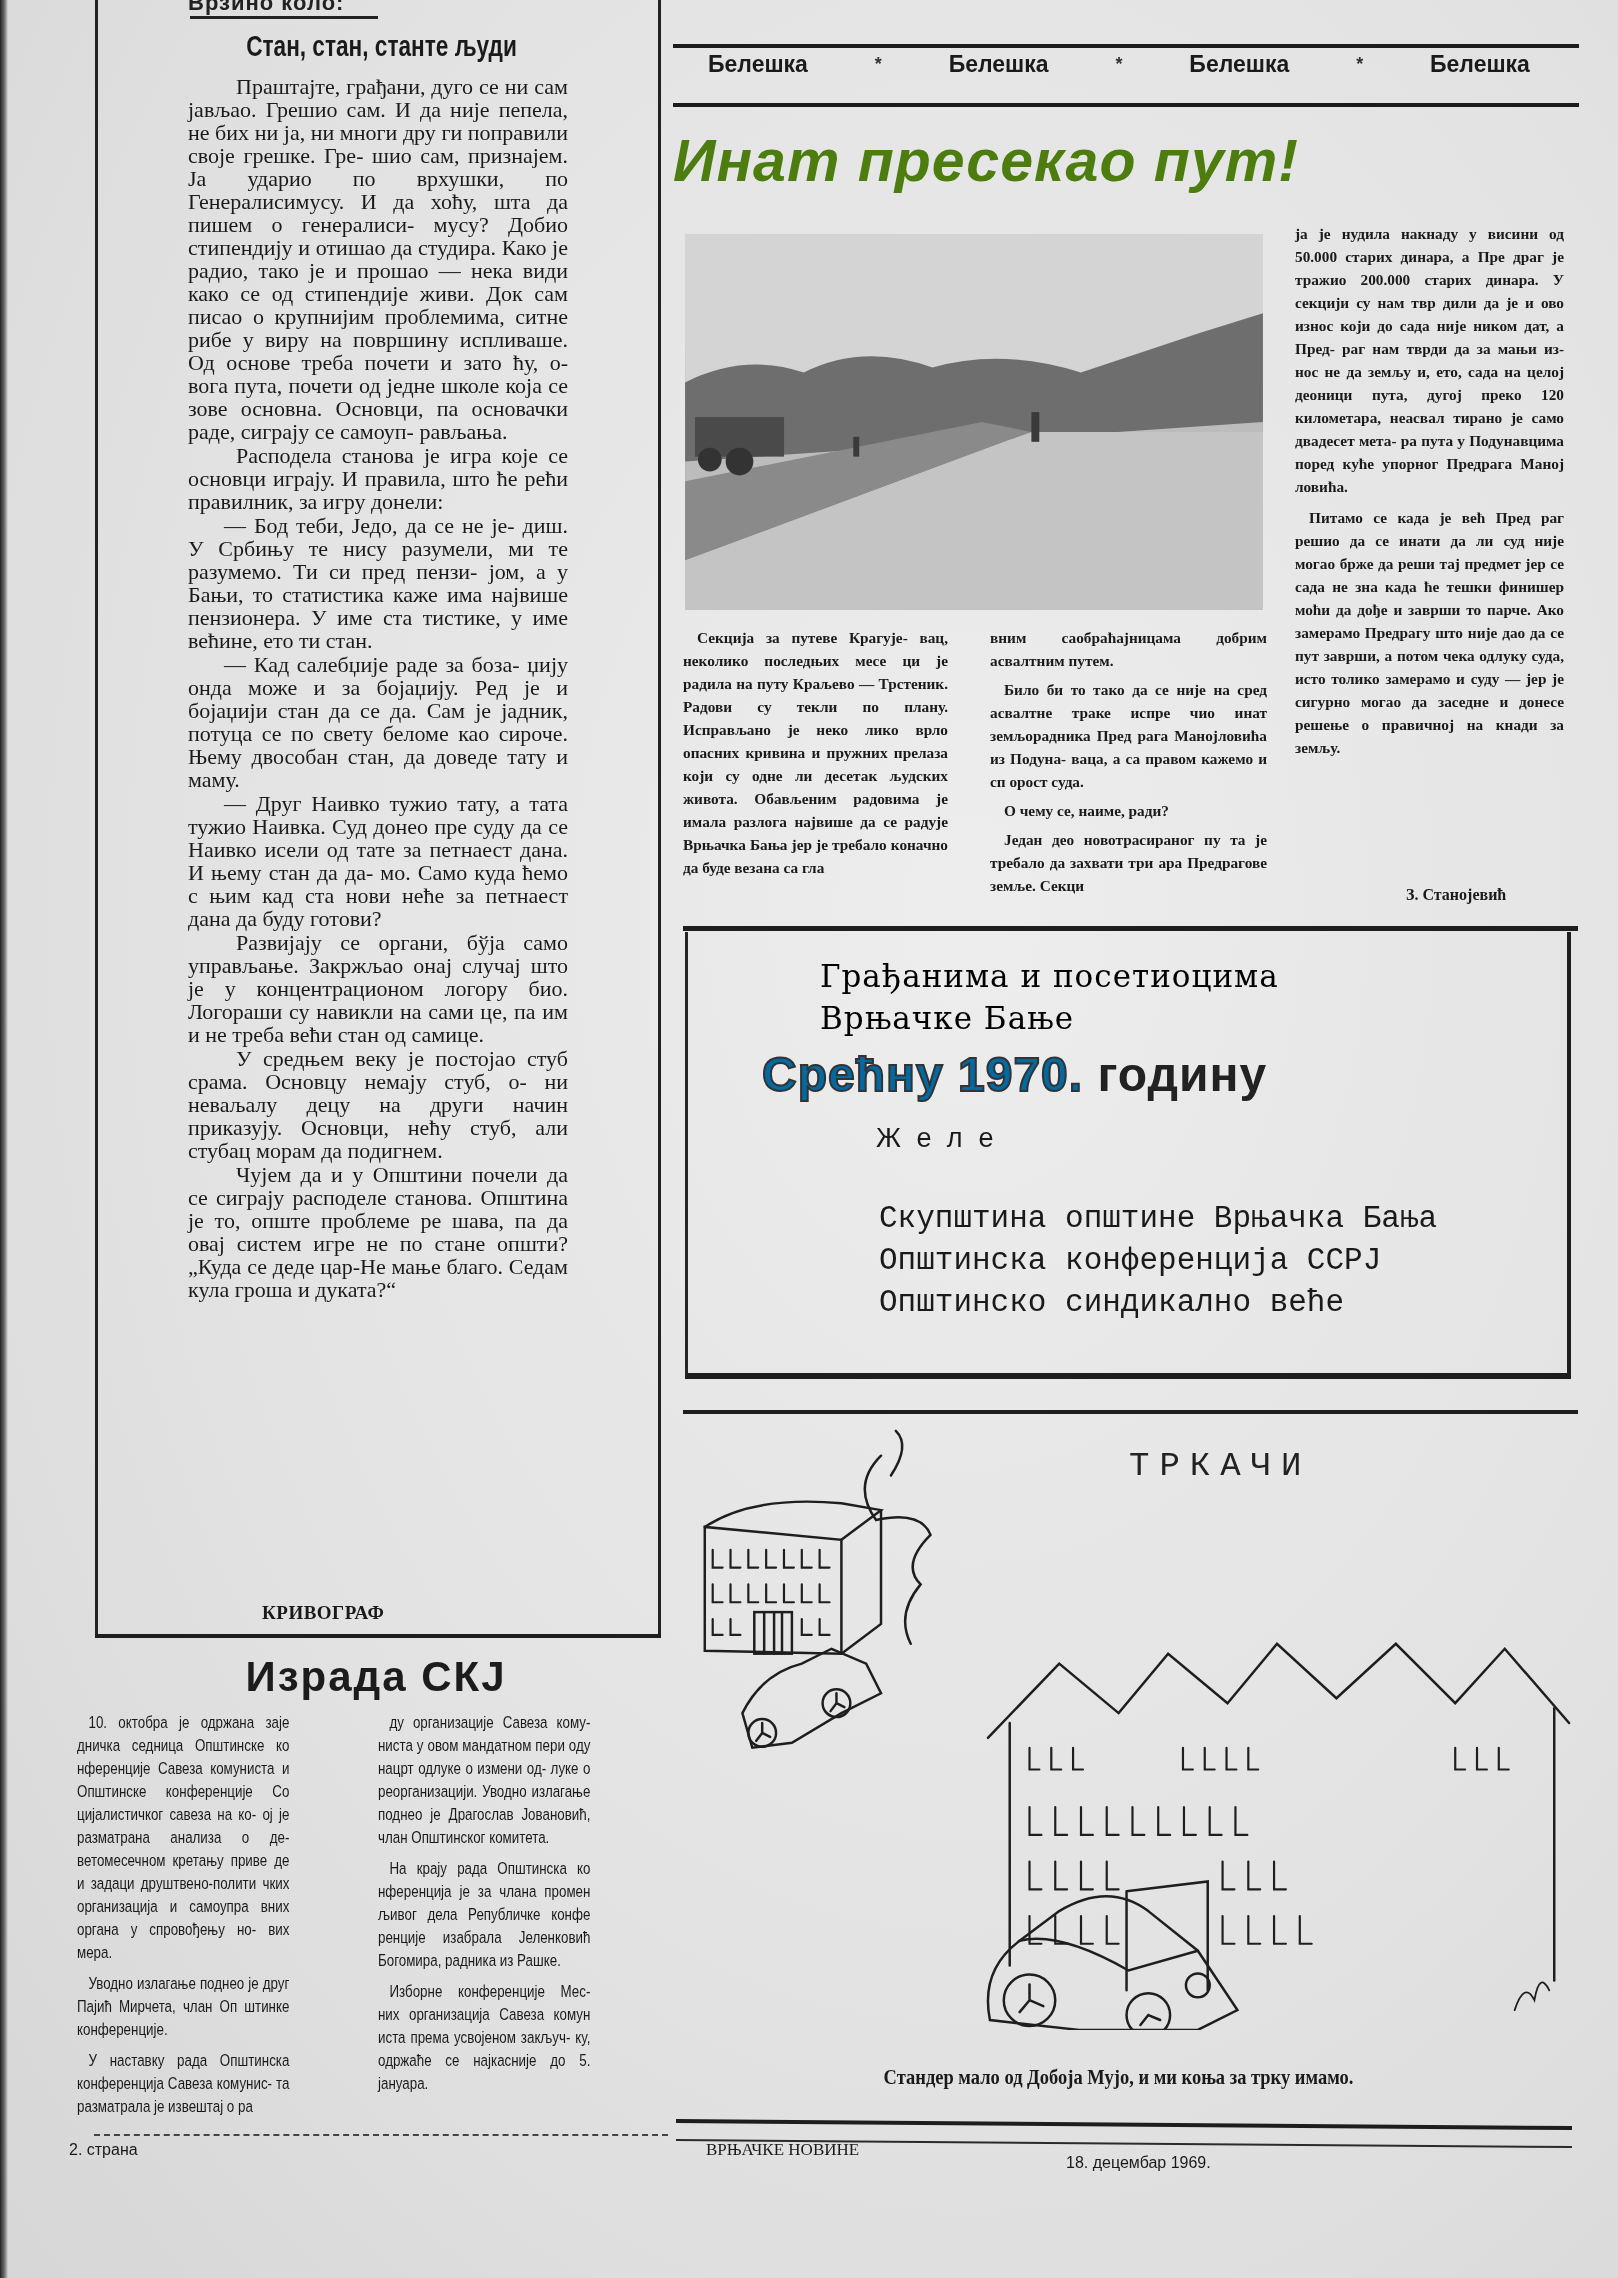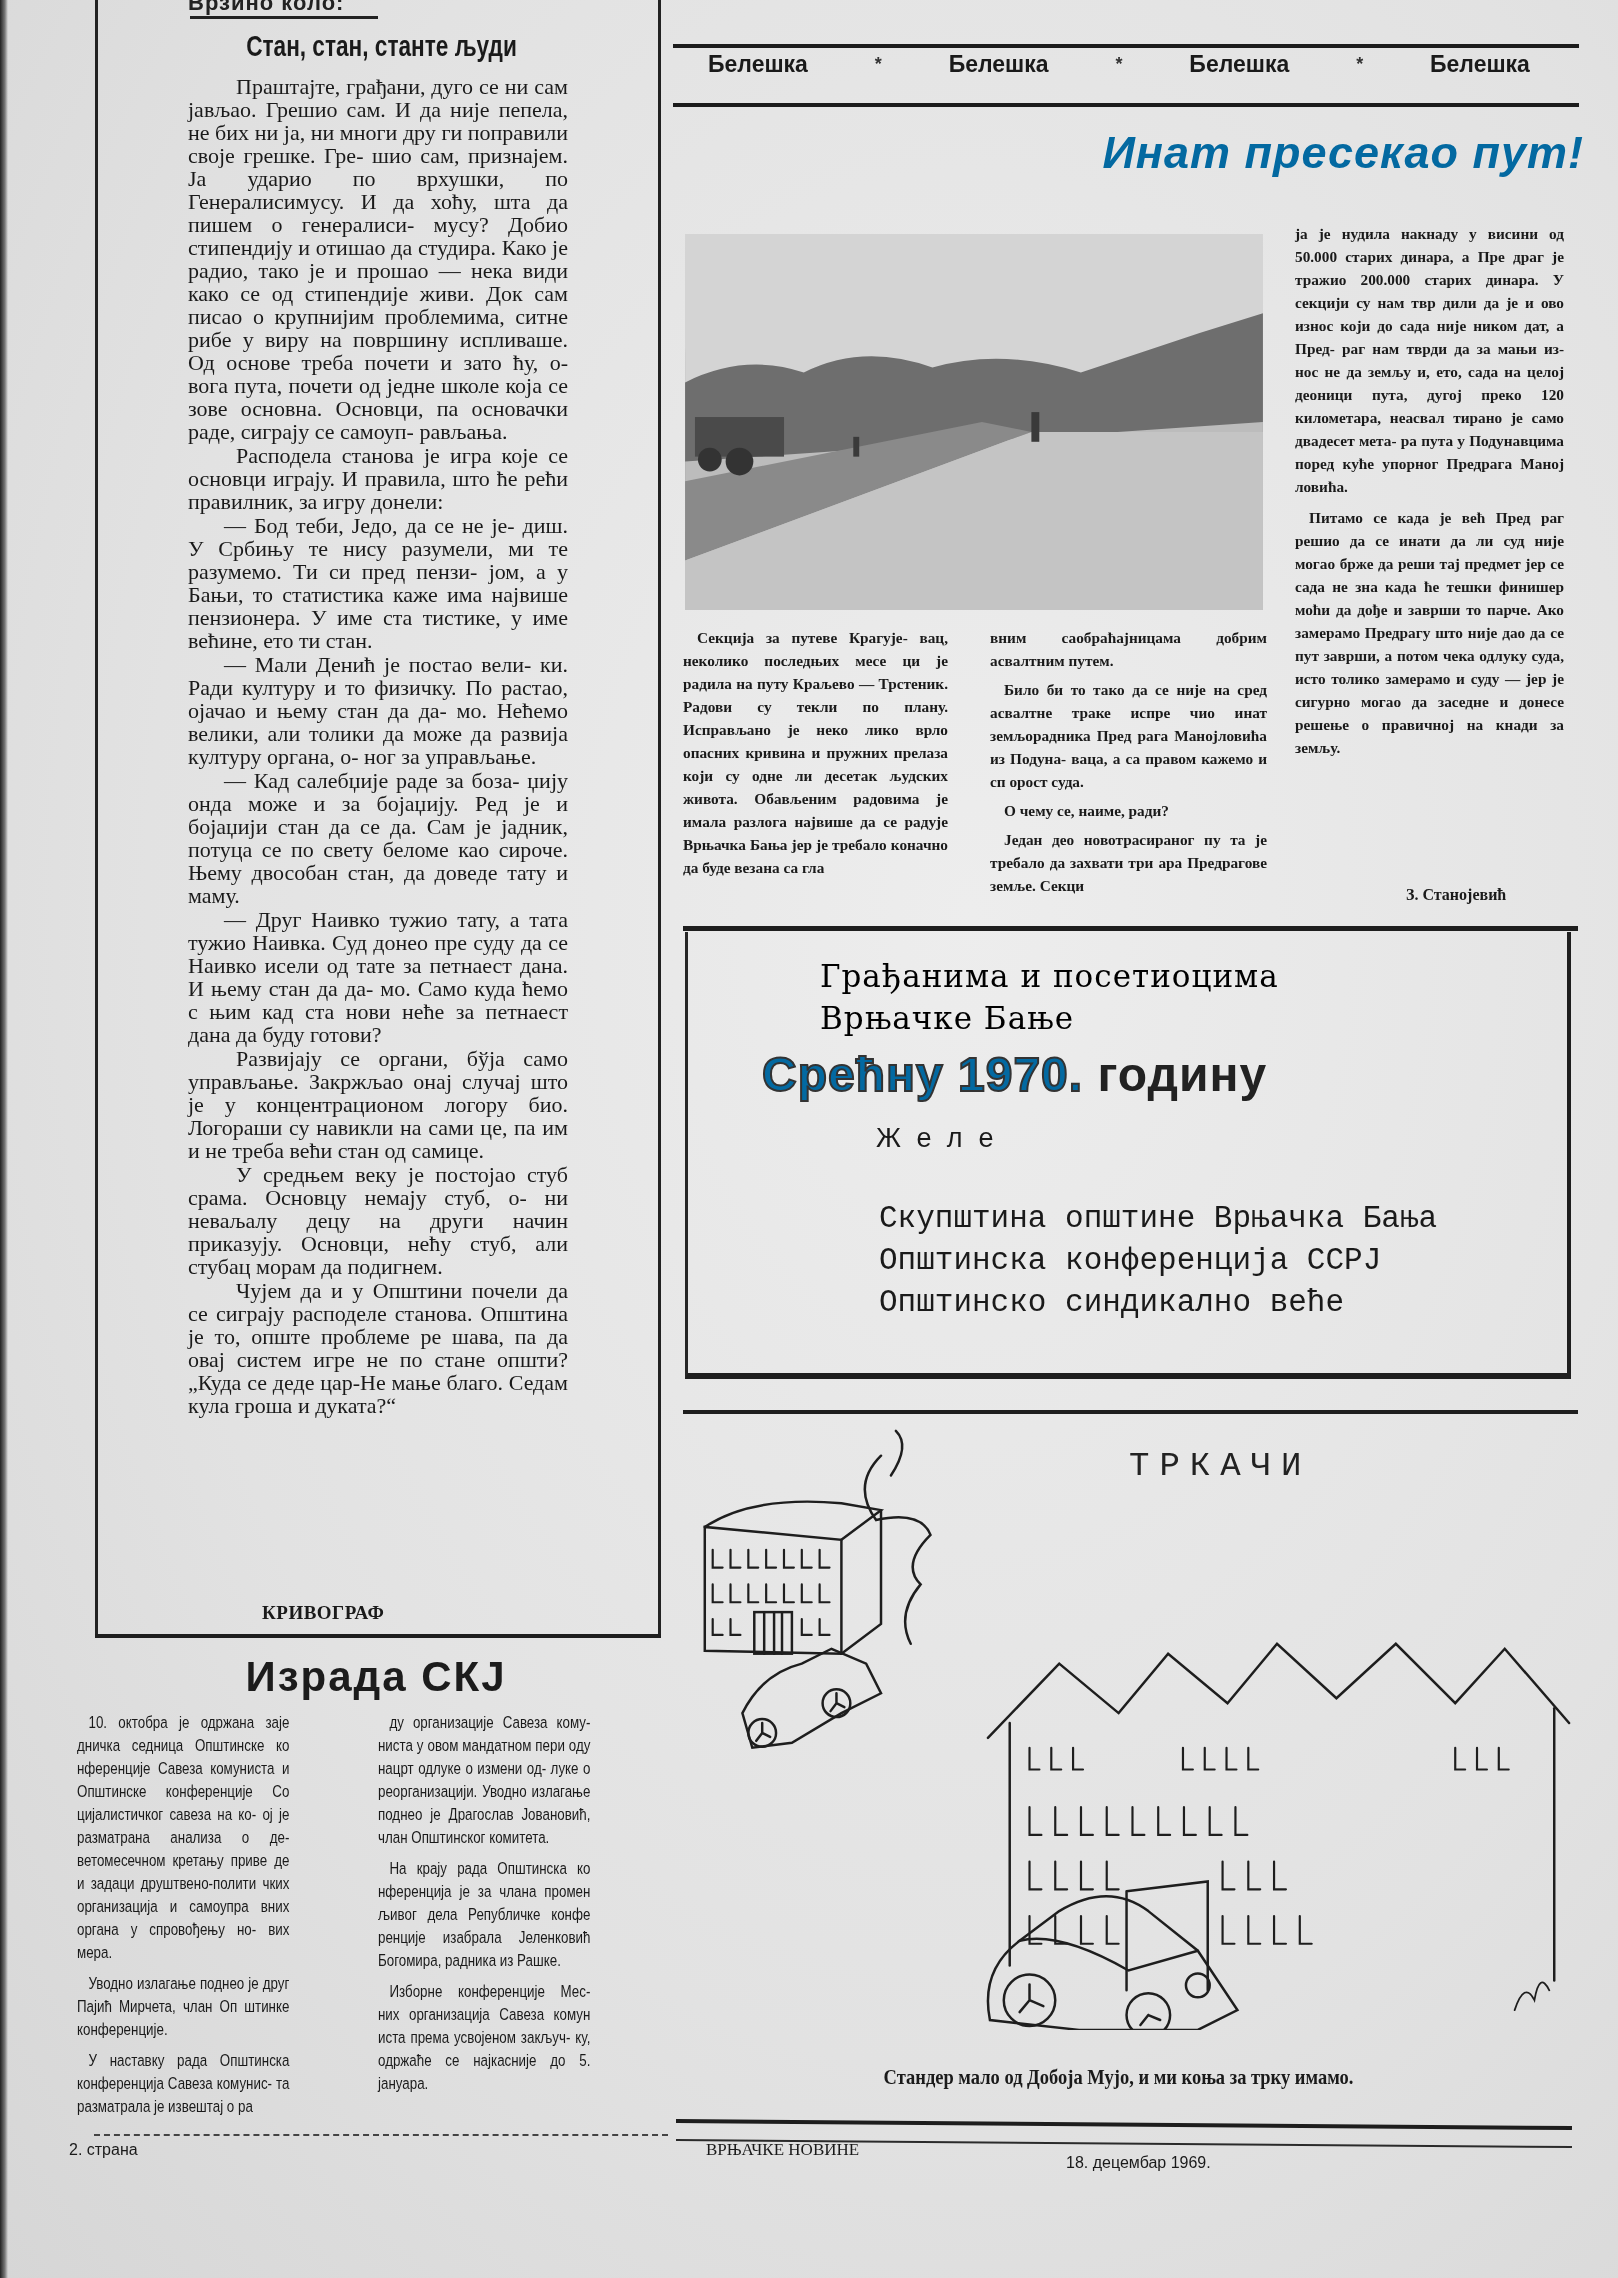--- a/index.html
+++ b/index.html
@@ -55,23 +55,23 @@
   .skj-col .inner { width: 259px; transform: scaleX(0.82); transform-origin: left top; }
 
   
   .rule-thick { height: 4px; background: #1c1c1c; }
   .beleska-bar {
     left: 708px; top: 51px; width: 822px; display: flex; justify-content: space-between; align-items: center;
     font-family: "Liberation Sans", sans-serif; font-weight: bold; font-size: 23px;
   }
   .beleska-star { font-size: 18px; color: #333; }
   .headline {
-    left: 673px; top: 127px; width: 911px; text-align: right;
+    left: 673px; top: 127px; width: 911px; text-align: left;
     font-family: "Liberation Sans", sans-serif; font-weight: bold; font-style: italic;
-    font-size: 45px; letter-spacing: 1px; color: #0369a1;
+    font-size: 59px; letter-spacing: 1px; color: #4d7c0f;
   }
 
   
   .photo {
     left: 685px; top: 234px; width: 578px; height: 376px; overflow: hidden;
     background: linear-gradient(180deg,#d8d8d8 0%,#d2d2d2 30%,#8a8a8a 32%,#7a7a7a 40%,#9a9a9a 46%,#bdbdbd 55%,#c8c8c8 100%);
   }
   .photo svg { display: block; }
 
   .art-col {
@@ -133,21 +133,20 @@
 <div class="abs left-box"></div>
 <div class="abs left-box-bottom"></div>
 <div class="abs rubric">Врзино коло:</div>
 <div class="abs rubric-rule"></div>
 <div class="abs col-title">Стан, стан, станте људи</div>
 
 <div class="abs col-body">
   <p>Праштајте, грађани, дуго се ни сам јављао. Грешио сам. И да није пепела, не бих ни ја, ни многи дру ги поправили своје грешке. Гре- шио сам, признајем. Ја ударио по врхушки, по Генералисимусу. И да хоћу, шта да пишем о генералиси- мусу? Добио стипендију и отишао да студира. Како је радио, тако је и прошао — нека види како се од стипендије живи. Док сам писао о крупнијим проблемима, ситне рибе у виру на површину испливаше. Од основе треба почети и зато ћу, о- вога пута, почети од једне школе која се зове основна. Основци, па основачки раде, сиграју се самоуп- рављања.</p>
   <p>Расподела станова је игра које се основци играју. И правила, што ће рећи правилник, за игру донели:</p>
   <p class="q">— Бод теби, Једо, да се не је- диш. У Србињу те нису разумели, ми те разумемо. Ти си пред пензи- јом, а у Бањи, то статистика каже има највише пензионера. У име ста тистике, у име већине, ето ти стан.</p>
-  <p class="q">— Мали Денић је постао вели- ки. Ради културу и то физичку. По растао, ојачао и њему стан да да- мо. Нећемо велики, али толики да може да развија културу органа, о- ног за управљање.</p>
   <p class="q">— Кад салебџије раде за боза- џију онда може и за бојаџију. Ред је и бојаџији стан да се да. Сам је јадник, потуца се по свету беломе као сироче. Њему двособан стан, да доведе тату и маму.</p>
   <p class="q">— Друг Наивко тужио тату, а тата тужио Наивка. Суд донео пре суду да се Наивко исели од тате за петнаест дана. И њему стан да да- мо. Само куда ћемо с њим кад ста нови неће за петнаест дана да буду готови?</p>
   <p>Развијају се органи, бўја само управљање. Закржљао онај случај што је у концентрационом логору био. Логораши су навикли на сами це, па им и не треба већи стан од самице.</p>
   <p>У средњем веку је постојао стуб срама. Основцу немају стуб, о- ни неваљалу децу на други начин приказују. Основци, нећу стуб, али стубац морам да подигнем.</p>
   <p>Чујем да и у Општини почели да се сиграју расподеле станова. Општина је то, опште проблеме ре шава, па да овај систем игре не по стане општи? „Куда се деде цар-Не мање благо. Седам кула гроша и дуката?“</p>
 </div>
 <div class="abs signature">КРИВОГРАФ</div>
 
 <div class="abs skj-title">Израда СКЈ</div>
 <div class="abs skj-col" style="left:77px;">

